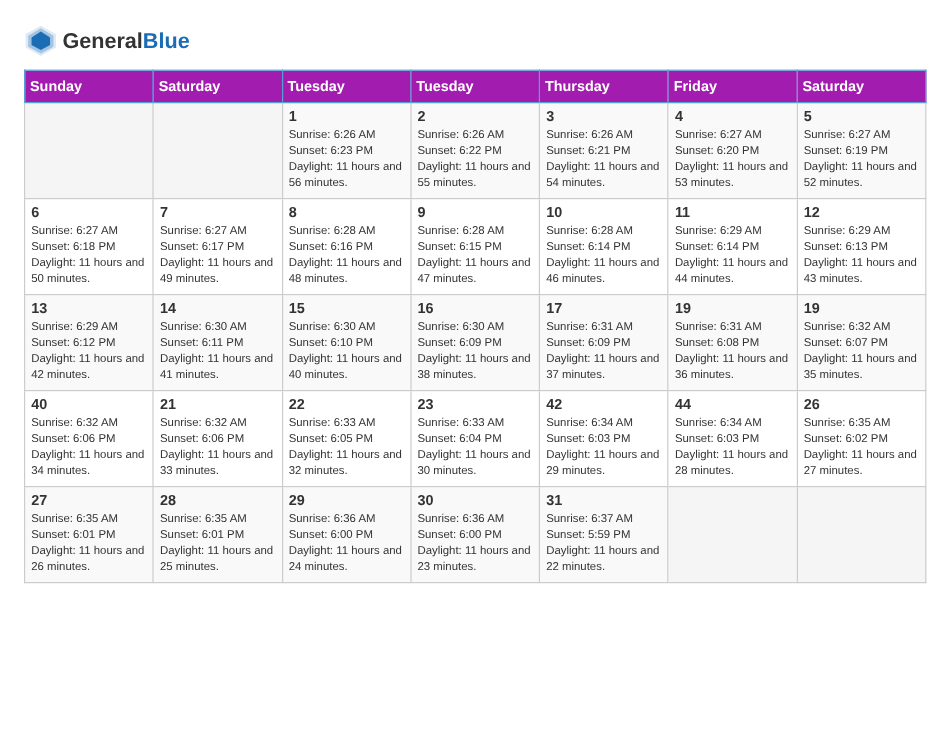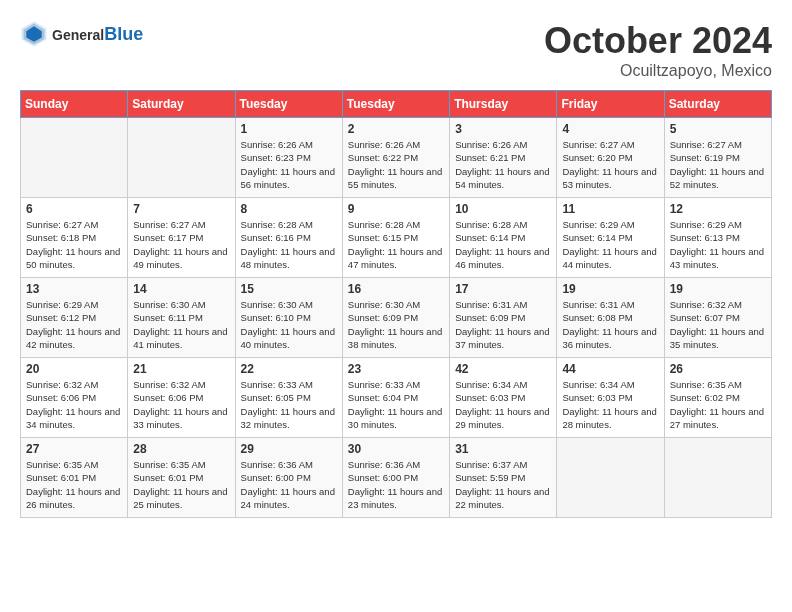--- a/index.html
+++ b/index.html
@@ -15,21 +15,21 @@
       justify-content: space-between;
       align-items: flex-start;
       margin-bottom: 10px;
     }
     .logo {
       display: flex;
       align-items: center;
       gap: 4px;
     }
     .logo-text-general {
-      font-size: 14px;
+      font-size: 18px;
       font-weight: bold;
       color: #333;
     }
     .logo-text-blue {
       font-size: 18px;
       font-weight: bold;
       color: #1a6db5;
     }
     .logo-icon {
       width: 28px;
@@ -46,21 +46,21 @@
     .location-title {
       font-size: 16px;
       color: #555;
     }
     table {
       width: 100%;
       border-collapse: collapse;
       table-layout: fixed;
     }
     thead tr th {
-      background-color: #ef4444;
+      background-color: #a21caf;
       color: #fff;
       font-size: 12px;
       font-weight: bold;
       padding: 6px 4px;
       text-align: left;
       border: 1px solid #5a9fd4;
     }
     tbody tr td {
       border: 1px solid #ccc;
       vertical-align: top;
@@ -98,24 +98,20 @@
   <div class="logo">
     <svg class="logo-icon" viewBox="0 0 40 40" xmlns="http://www.w3.org/2000/svg">
       <polygon points="20,2 38,12 38,28 20,38 2,28 2,12" fill="#1a6db5" opacity="0.15"></polygon>
       <polygon points="20,5 35,14 35,27 20,35 5,27 5,14" fill="#1a6db5" opacity="0.3"></polygon>
       <polygon points="20,9 31,16 31,25 20,31 9,25 9,16" fill="#1a6db5"></polygon>
     </svg>
     <div>
       <span class="logo-text-general">General</span><span class="logo-text-blue">Blue</span>
     </div>
   </div>
-  <div class="title-block">
-    <div class="month-title">October 2024</div>
-    <div class="location-title">Ocuiltzapoyo, Mexico</div>
-  </div>
 </div>
 
 <table>
   <thead>
     <tr>
     <th>Sunday</th>
         <th>Saturday</th>
         <th>Tuesday</th>
         <th>Tuesday</th>
         <th>Thursday</th>
@@ -203,21 +199,21 @@
           <span class="day-number">19</span>
           <div class="day-info">Sunrise: 6:31 AM<br>Sunset: 6:08 PM<br>Daylight: 11 hours and 36 minutes.</div>
         </td>
         <td>
           <span class="day-number">19</span>
           <div class="day-info">Sunrise: 6:32 AM<br>Sunset: 6:07 PM<br>Daylight: 11 hours and 35 minutes.</div>
         </td>
       </tr>
       <tr>
         <td>
-          <span class="day-number">20</span>
+          <span class="day-number">40</span>
           <div class="day-info">Sunrise: 6:32 AM<br>Sunset: 6:06 PM<br>Daylight: 11 hours and 34 minutes.</div>
         </td>
         <td>
           <span class="day-number">21</span>
           <div class="day-info">Sunrise: 6:32 AM<br>Sunset: 6:06 PM<br>Daylight: 11 hours and 33 minutes.</div>
         </td>
         <td>
           <span class="day-number">22</span>
           <div class="day-info">Sunrise: 6:33 AM<br>Sunset: 6:05 PM<br>Daylight: 11 hours and 32 minutes.</div>
         </td>

